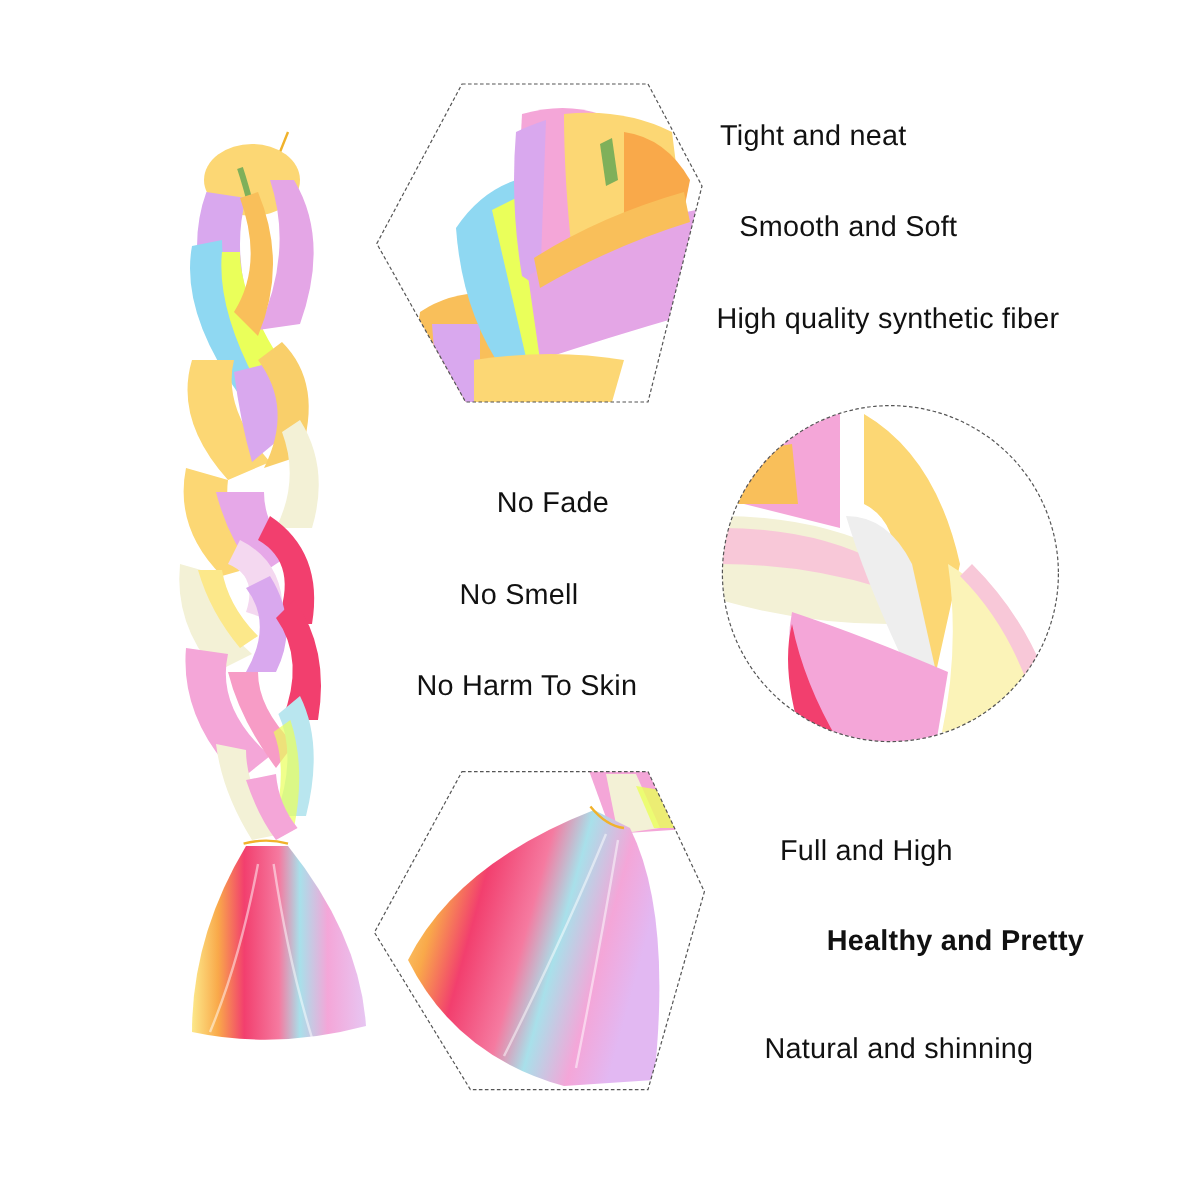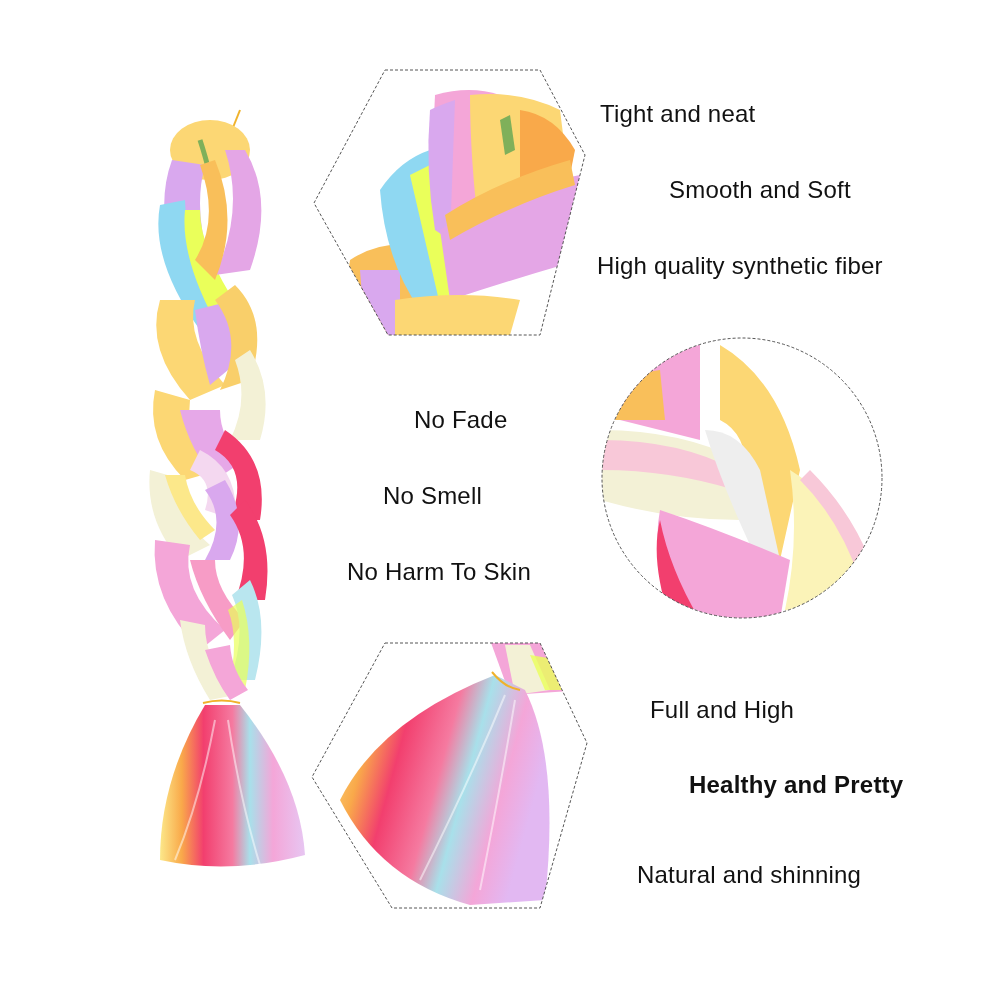--- a/index.html
+++ b/index.html
@@ -129,21 +129,21 @@
       <path d="M495,675 L525,690 Q560,760 545,900 L470,905 Q380,880 340,800 Q380,720 495,675 Z" fill="url(#gTail2)"></path>
       <path d="M505,695 Q470,780 420,880" stroke="#ffffff" stroke-width="2" opacity="0.5" fill="none"></path>
       <path d="M515,700 Q500,790 480,890" stroke="#ffffff" stroke-width="2" opacity="0.5" fill="none"></path>
     </g>
     <path d="M492,672 Q505,688 520,690" stroke="#f0b22b" stroke-width="2" fill="none"></path>
     <polygon points="385,643 540,643 587,743 540,908 392,908 312,777" fill="none" stroke="#555555" stroke-width="1" stroke-dasharray="3,2"></polygon>
   </g>
 </svg>
 
 <div class="feat" style="left:600px; top:102px;">Tight and neat</div>
-<div class="feat" style="left:669px; top:178px;text-align:right;">Smooth and Soft</div>
+<div class="feat" style="left:616px; top:178px;text-align:right;">Smooth and Soft</div>
 <div class="feat" style="left:597px; top:254px;">High quality synthetic fiber</div>
 
 <div class="feat" style="left:383px; top:408px;margin-left:31px;">No Fade</div>
 <div class="feat" style="left:383px; top:484px;text-align:right;">No Smell</div>
 <div class="feat" style="left:347px; top:560px;">No Harm To Skin</div>
 
 <div class="feat" style="left:650px; top:698px;">Full and High</div>
 <div class="feat" style="left:689px; top:773px;font-weight:bold;">Healthy and Pretty</div>
 <div class="feat" style="left:637px; top:845px;margin-top:18px;">Natural and shinning</div>
 

